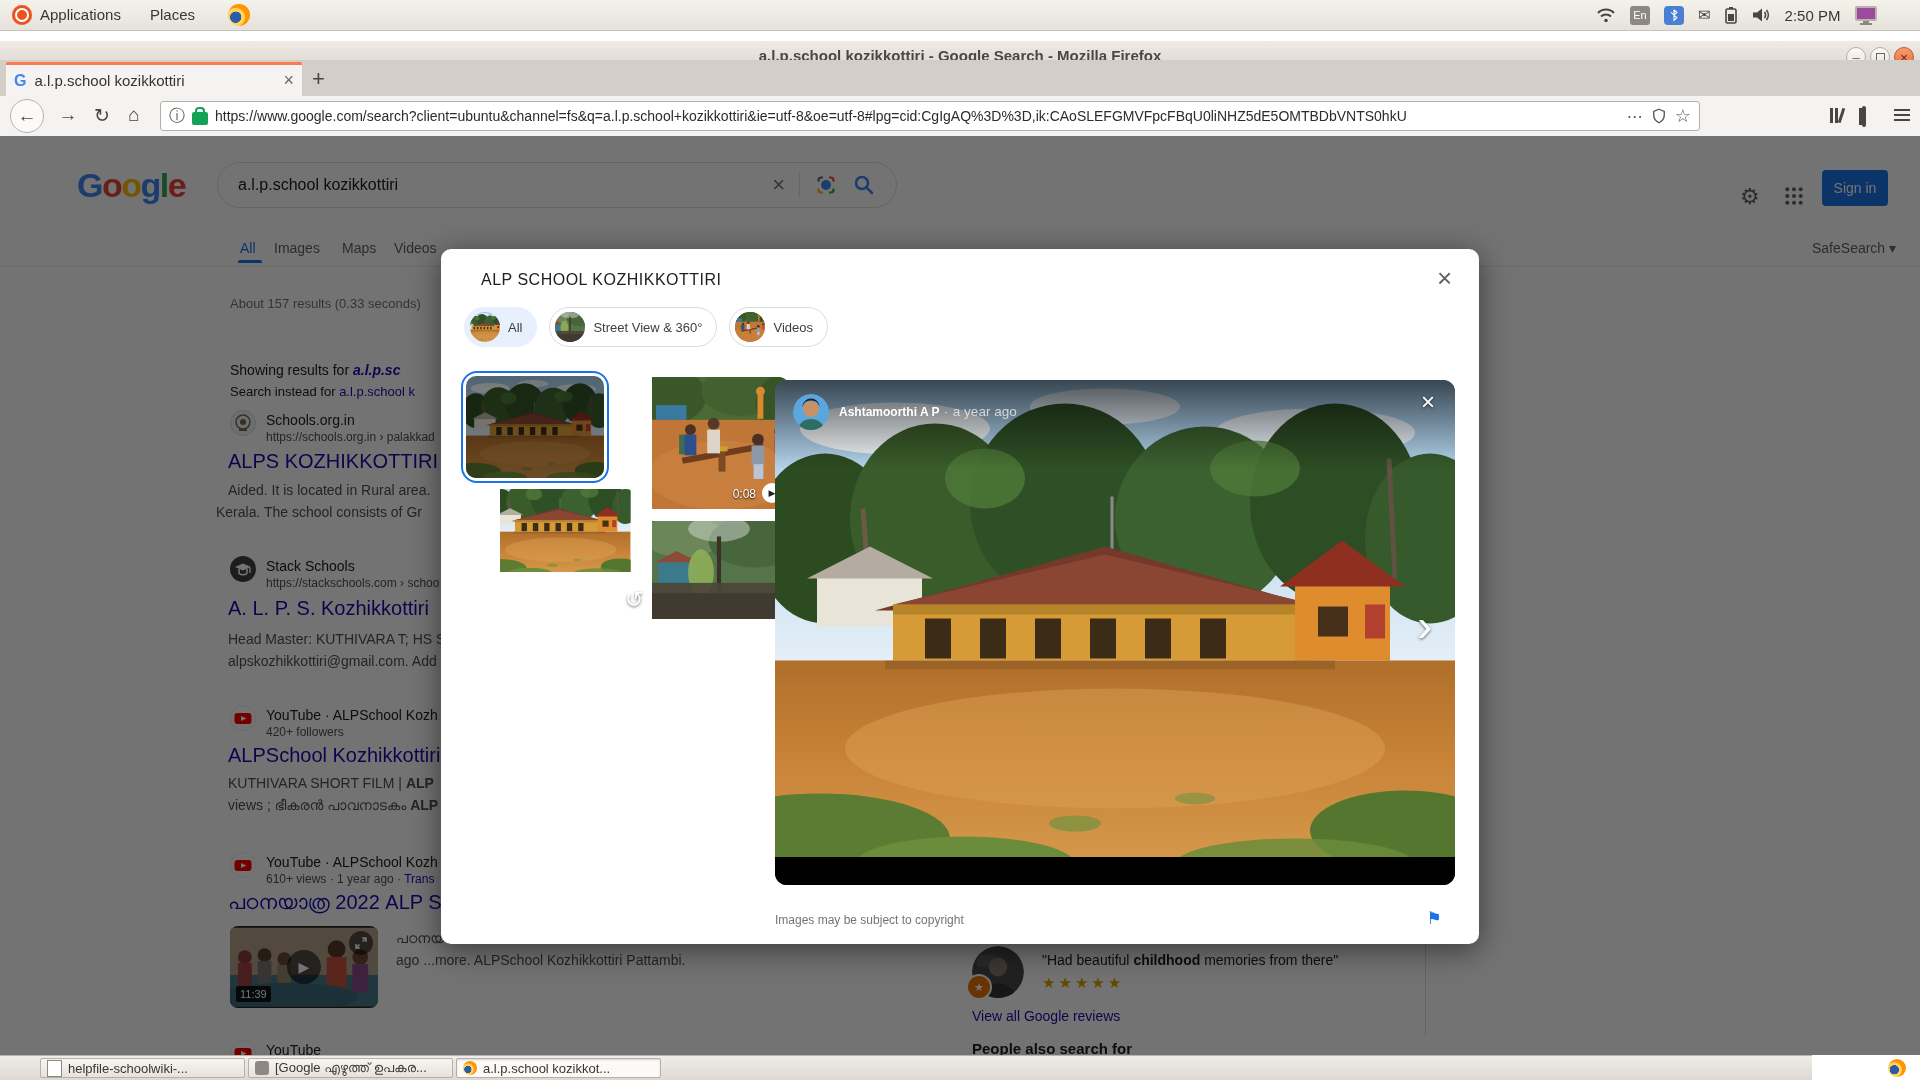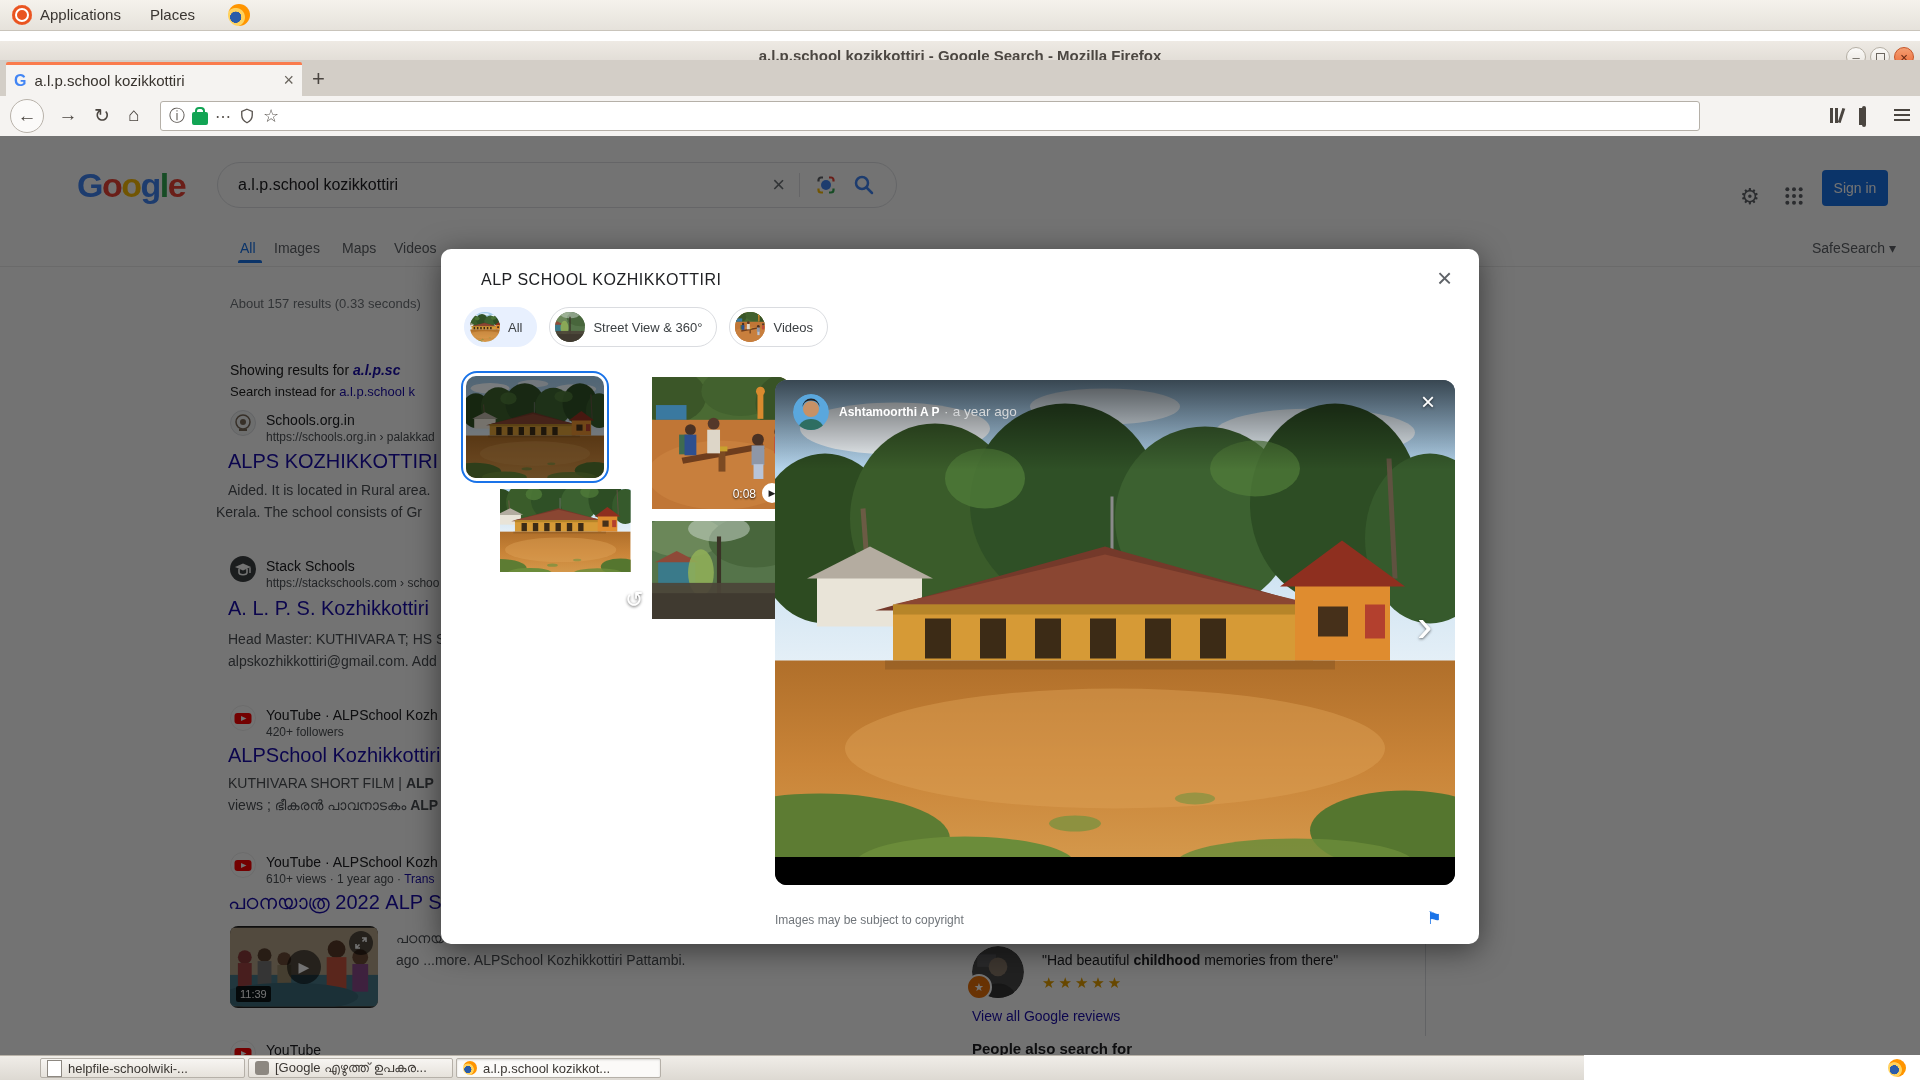--- a/index.html
+++ b/index.html
@@ -105,21 +105,21 @@
   .attrtime{font-size:13.5px;color:#d5d7d9;}
   .whiteglyph{color:#fff;text-shadow:0 1px 3px rgba(0,0,0,.6);}
   .copyright{font-size:12px;color:#70757a;}
   .flagbtn{left:974px;top:650px;width:38px;height:38px;border-radius:50%;
     display:flex;align-items:center;justify-content:center;color:#1a73e8;font-size:17px;}
   .vdur{position:absolute;right:34px;bottom:8px;color:#fff;font-size:12px;text-shadow:0 1px 2px #000;}
   .vplay{position:absolute;right:8px;bottom:6px;width:20px;height:20px;border-radius:50%;background:#fff;
     color:#1f1f1f;font-size:9px;display:flex;align-items:center;justify-content:center;}
   .svicon{position:absolute;left:10px;bottom:6px;font-size:22px;}
   
-  .taskbar{left:0;top:1055px;width:1584px;height:25px;z-index:30;
+  .taskbar{left:0;top:1055px;width:1812px;height:25px;z-index:30;
     background:linear-gradient(#f0ede8,#dcd8d1);border-top:1px solid #b9b3a9;}
   .task{top:2px;height:20px;border:1px solid #b5b0a8;border-radius:2px;
     background:linear-gradient(#f7f5f2,#e6e2db);display:flex;align-items:center;gap:6px;
     padding:0 6px;box-sizing:border-box;font-size:13px;color:#3a3632;}
   .task.active{background:#fbfaf8;box-shadow:inset 0 1px 2px rgba(0,0,0,.15);}
   .task .lbl{white-space:nowrap;overflow:hidden;flex:1;}
   .docicon{width:13px;height:15px;background:#fff;border:1px solid #8d8881;flex:none;}
   .grayicon{width:14px;height:14px;background:#8d8881;border-radius:3px;flex:none;}
 </style>
 </head>
@@ -318,20 +318,42 @@
   </defs>
 </svg>
 
 <div id="root">
 
   <div class="abs menubar">
     <div class="abs ulogo"></div>
     <span class="abs" style="left:40px;line-height:30px">Applications</span>
     <span class="abs" style="left:150px;line-height:30px">Places</span>
     <div class="abs ffcircle" style="left:228px;top:4px;width:22px;height:22px"></div>
+    <div class="abs tray" style="left:1596px;">
+      <svg width="20" height="16">
+          <use href="#sym-wifi"></use>
+        </svg>
+      <span class="enbox">En</span>
+      <span class="btbox">
+          <svg width="14" height="14" viewBox="0 0 24 24">
+            <use href="#sym-bt"></use>
+          </svg>
+        </span>
+      <span style="font-size:15px;color:#4a4540">✉</span>
+      <svg width="12" height="18">
+          <use href="#sym-batt"></use>
+        </svg>
+      <svg width="20" height="16">
+          <use href="#sym-vol"></use>
+        </svg>
+      <span>2:50 PM</span>
+      <svg width="24" height="20">
+          <use href="#sym-monitor"></use>
+        </svg>
+    </div>
   </div>
 
   <div class="abs titlebar">
     <div class="wtitle">a.l.p.school kozikkottiri - Google Search - Mozilla Firefox</div>
     <div class="abs wbtn" style="left:1846px">–</div>
     <div class="abs wbtn" style="left:1870px">
         <span style="width:7px;height:7px;border:1px solid #6b665f;display:block"></span>
       </div>
     <div class="abs wbtn close" style="left:1894px">×</div>
   </div>
@@ -346,20 +368,21 @@
   </div>
 
   <div class="abs navbar">
     <div class="abs navbtn backbtn" style="left:10px">←</div>
     <div class="abs navbtn" style="left:52px">→</div>
     <div class="abs navbtn" style="left:86px">↻</div>
     <div class="abs navbtn" style="left:118px">⌂</div>
     <div class="abs urlfield">
       <span class="graysm">ⓘ</span>
       <span class="lockicon"></span>
+      <span class="urltext">https://www.google.com/search?client=ubuntu&amp;channel=fs&amp;q=a.l.p.school+kozikkottiri&amp;ie=utf-8&amp;oe=utf-8#lpg=cid:CgIgAQ%3D%3D,ik:CAoSLEFGMVFpcFBqU0liNHZ5dE5OMTBDbVNTS0hkU</span>
       <span class="graysm">⋯</span>
       <svg width="18" height="18" viewBox="0 0 24 24">
           <use href="#sym-shield"></use>
         </svg>
       <span class="graysm" style="font-size:18px">☆</span>
     </div>
     <span class="abs libicon" style="left:1830px;top:12px"><i></i><i></i><i></i></span>
     <span class="abs sidebaricon" style="left:1862px;top:12px"></span>
     <span class="abs hamb" style="left:1894px;top:10px">
         <i></i>

